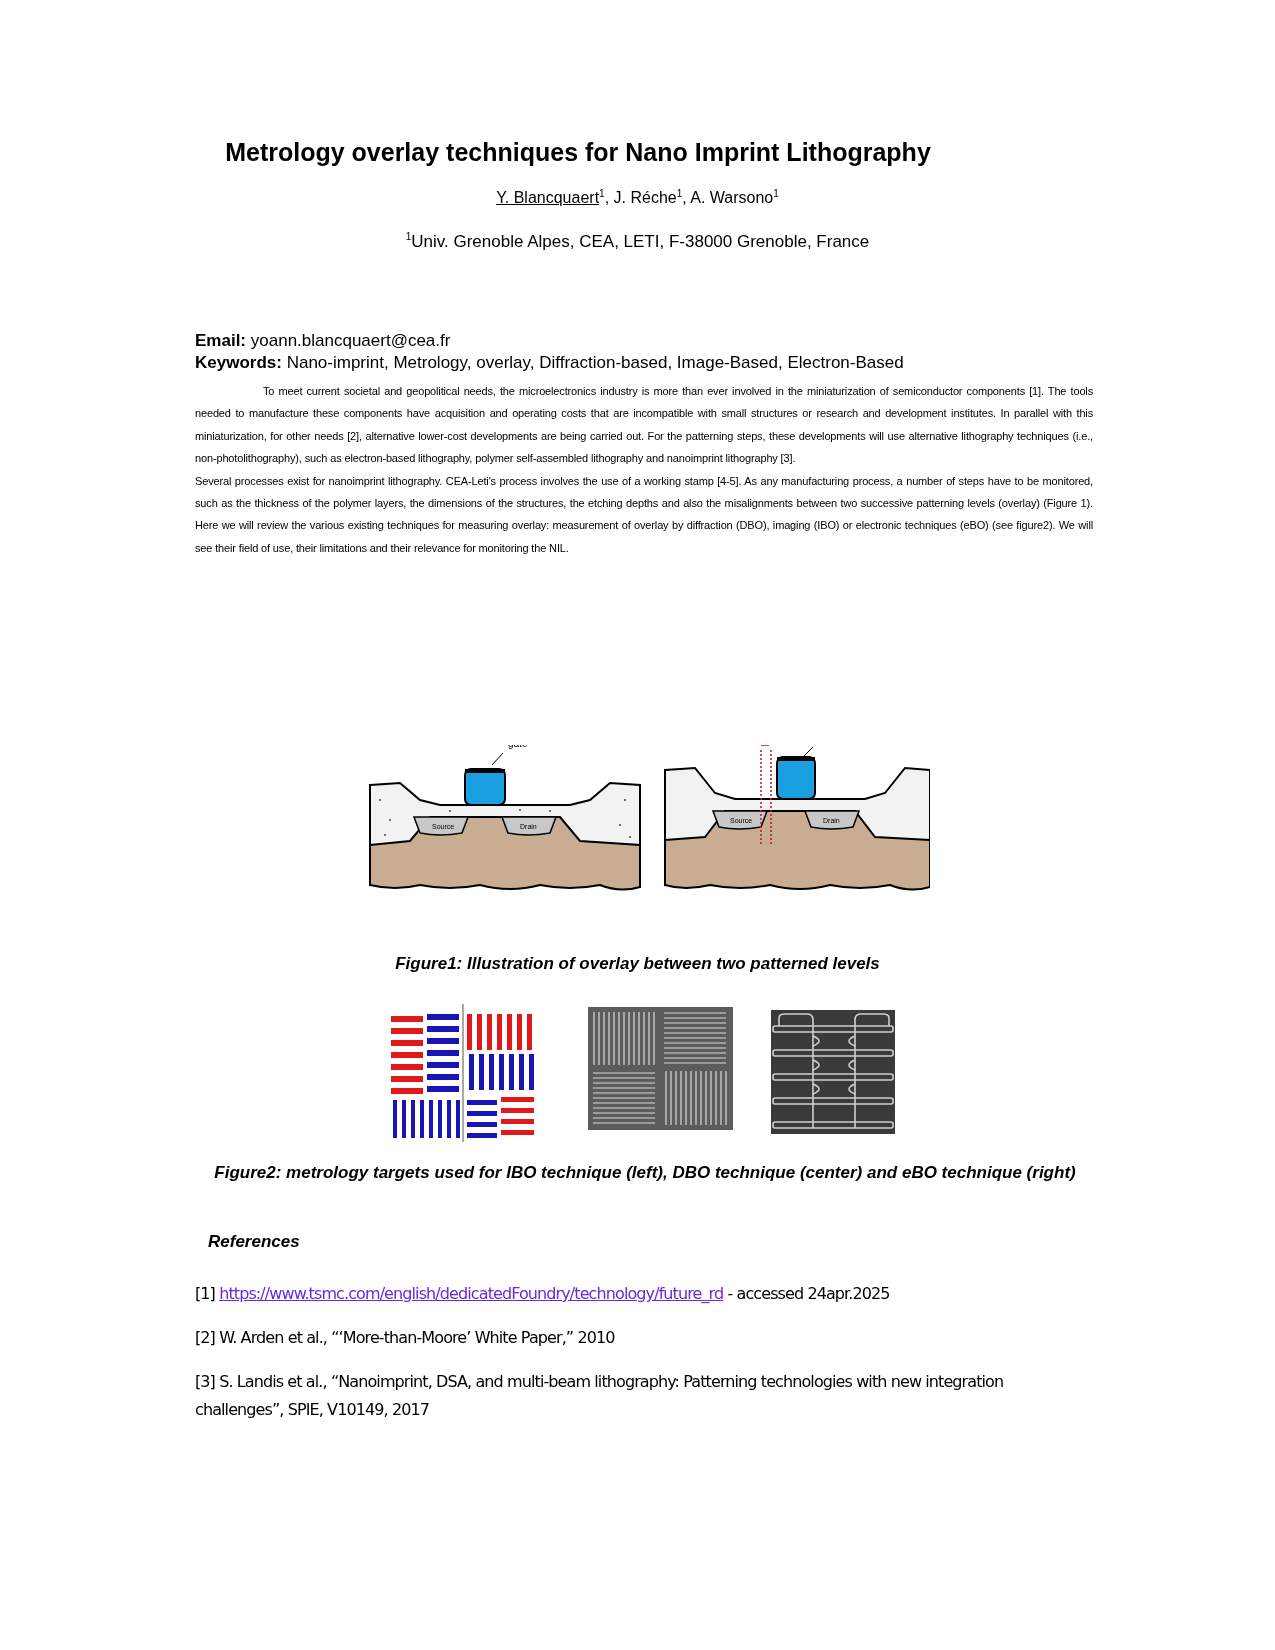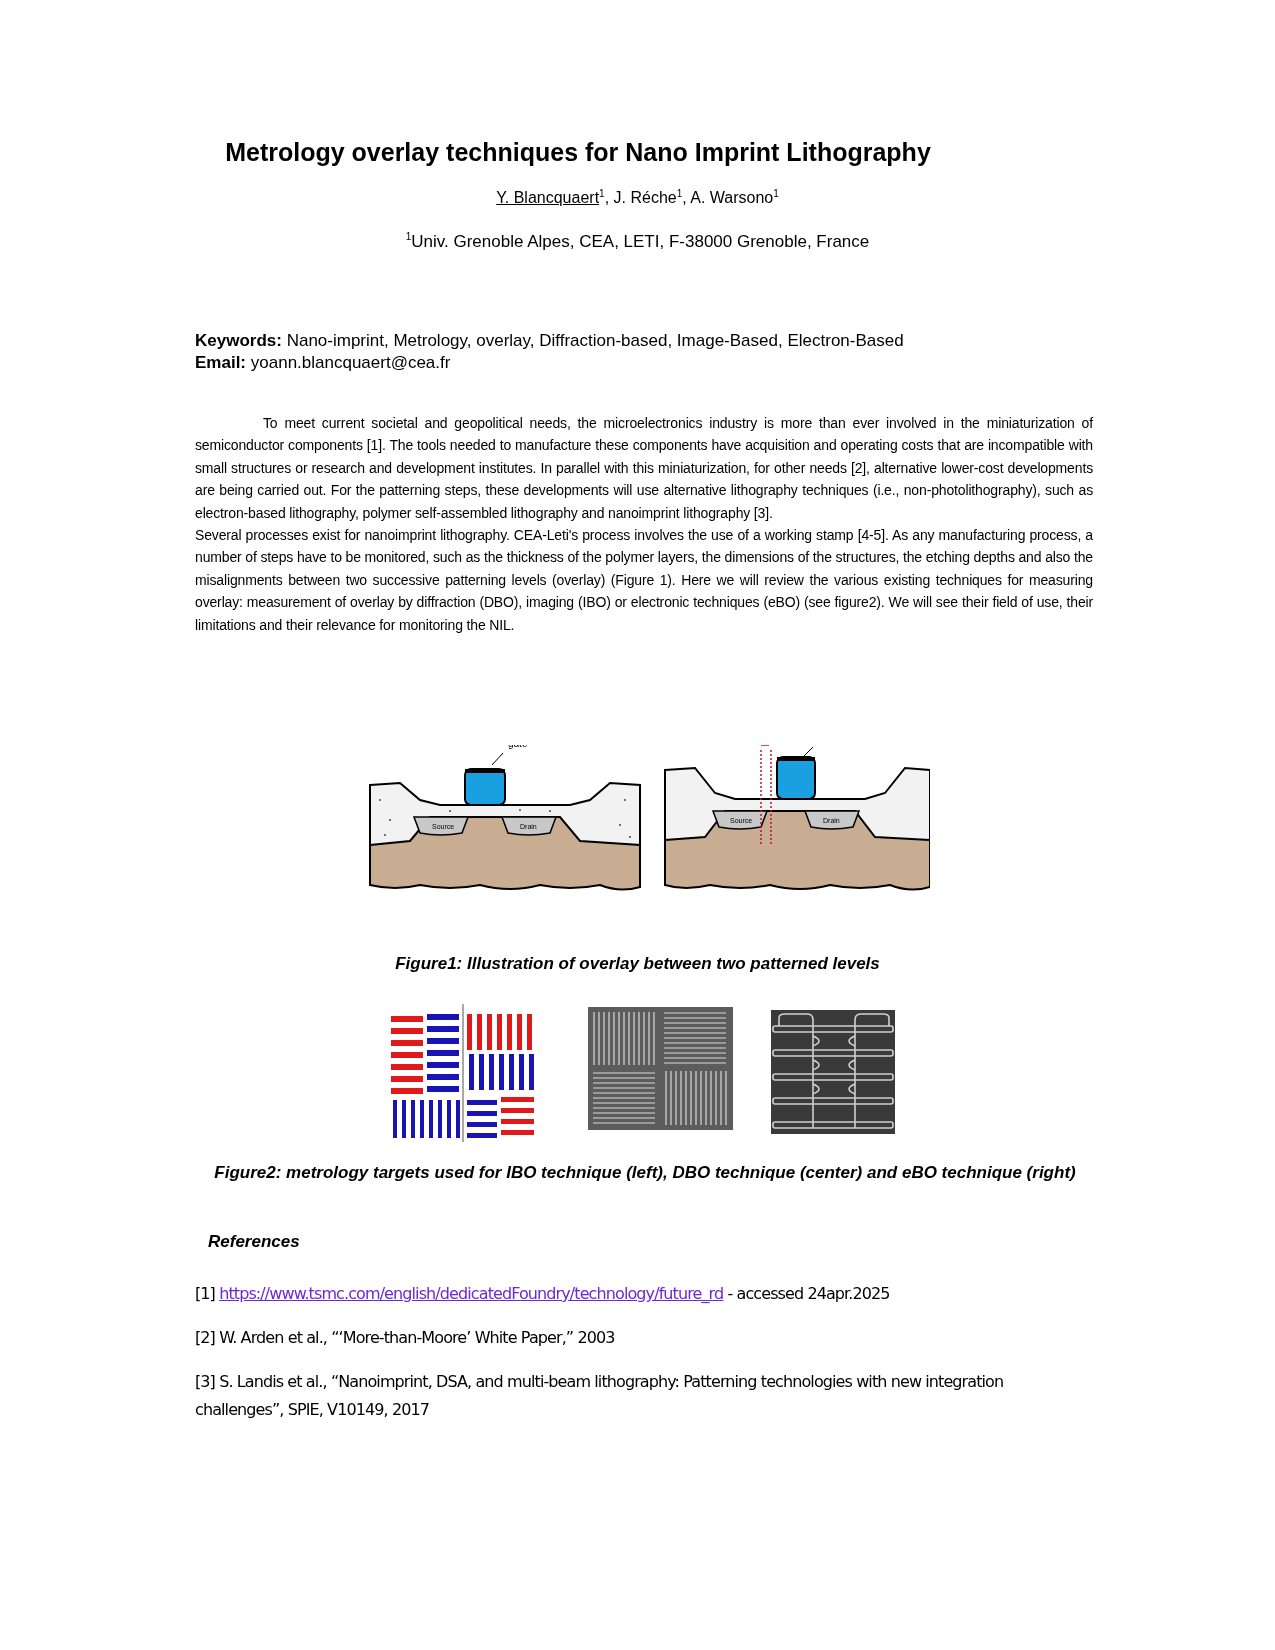--- a/index.html
+++ b/index.html
@@ -7,21 +7,21 @@
   .page { position: absolute; inset: 0; }
   .sans { font-family: "Liberation Sans", sans-serif; }
   .abs { position: absolute; }
   .title { left: 0; width: 1156px; top: 138px; text-align: center; font-weight: bold; font-size: 25px; }
   .authors { left: 0; width: 1275px; top: 188px; text-align: center; font-size: 16px; }
   .authors .u { text-decoration: underline; }
   .authors sup, .affil sup { font-size: 10px; }
   .affil { left: 0; width: 1275px; top: 231px; text-align: center; font-size: 17px; }
   .meta { left: 195px; top: 330px; font-size: 17px; line-height: 22px; }
   .meta b { font-weight: bold; }
-  .body-text { left: 195px; width: 898px; top: 412px; font-size: 14px; line-height: 22.4px; text-align: justify; letter-spacing: -0.15px; }
+  .body-text { left: 195px; width: 898px; top: 380px; font-size: 11px; line-height: 22.4px; text-align: justify; letter-spacing: -0.15px; }
   .body-text p { margin: 0; }
   .body-text p.indent { text-indent: 68px; }
   .fig1 { top: 745px; }
   .caption { left: 0; width: 1275px; text-align: center; font-weight: bold; font-style: italic; font-size: 17px; }
   .cap1 { top: 954px; }
   .cap2 { top: 1162px; line-height: 22px; left: 210px; width: 870px; }
   .refs-head { left: 208px; top: 1232px; font-style: italic; font-weight: bold; font-size: 17px; }
   .ref { left: 195px; font-family: "DejaVu Sans", sans-serif; font-size: 16px; width: 880px; letter-spacing: -0.9px; line-height: 28px; }
   .ref a { color: #6d28d9; text-decoration: underline; }
 </style>
@@ -34,22 +34,22 @@
 
   <div class="abs sans authors">
     <span class="u">Y. Blancquaert</span><sup>1</sup><span>, </span><span>J. Réche</span><sup>1</sup><span>, </span><span>A. Warsono</span><sup>1</sup>
   </div>
 
   <div class="abs sans affil">
     <sup>1</sup><span>Univ. Grenoble Alpes, CEA, LETI, F-38000 Grenoble, France</span>
   </div>
 
   <div class="abs sans meta">
+    <div><b>Email:</b> <span>yoann.blancquaert@cea.fr</span></div>
     <div><b>Keywords:</b> <span>Nano-imprint, Metrology, overlay, Diffraction-based, Image-Based, Electron-Based</span></div>
-    <div><b>Email:</b> <span>yoann.blancquaert@cea.fr</span></div>
   </div>
 
   <div class="abs sans body-text">
     <p class="indent">To meet current societal and geopolitical needs, the microelectronics industry is more than ever involved in the miniaturization of semiconductor components [1]. The tools needed to manufacture these components have acquisition and operating costs that are incompatible with small structures or research and development institutes. In parallel with this miniaturization, for other needs [2], alternative lower-cost developments are being carried out. For the patterning steps, these developments will use alternative lithography techniques (i.e., non-photolithography), such as electron-based lithography, polymer self-assembled lithography and nanoimprint lithography [3].</p>
     <p>Several processes exist for nanoimprint lithography. CEA-Leti's process involves the use of a working stamp [4-5]. As any manufacturing process, a number of steps have to be monitored, such as the thickness of the polymer layers, the dimensions of the structures, the etching depths and also the misalignments between two successive patterning levels (overlay) (Figure 1). Here we will review the various existing techniques for measuring overlay: measurement of overlay by diffraction (DBO), imaging (IBO) or electronic techniques (eBO) (see figure2). We will see their field of use, their limitations and their relevance for monitoring the NIL.</p>
   </div>
 
   <svg class="abs fig1" style="left:360px;" width="570" height="150" viewBox="0 0 570 150">
 
     <g transform="translate(10,0)">
@@ -235,21 +235,21 @@
 
   <div class="abs sans refs-head">References</div>
 
   <div class="abs ref" style="top:1280px;">
     <span>[1]</span>
     <a>https://www.tsmc.com/english/dedicatedFoundry/technology/future_rd</a><span> - accessed 24apr.2025</span>
   </div>
 
   <div class="abs ref" style="top:1324px;">
     <span>[2]</span>
-    <span>W. Arden et al., “‘More-than-Moore’ White Paper,” 2003</span>
+    <span>W. Arden et al., “‘More-than-Moore’ White Paper,” 2010</span>
   </div>
 
   <div class="abs ref" style="top:1368px;">
     <span>[3]</span>
     <span>S. Landis et al., “Nanoimprint, DSA, and multi-beam lithography: Patterning technologies with new integration challenges”, SPIE, V10149, 2017</span>
   </div>
 
 </div>
 
 </body></html>

